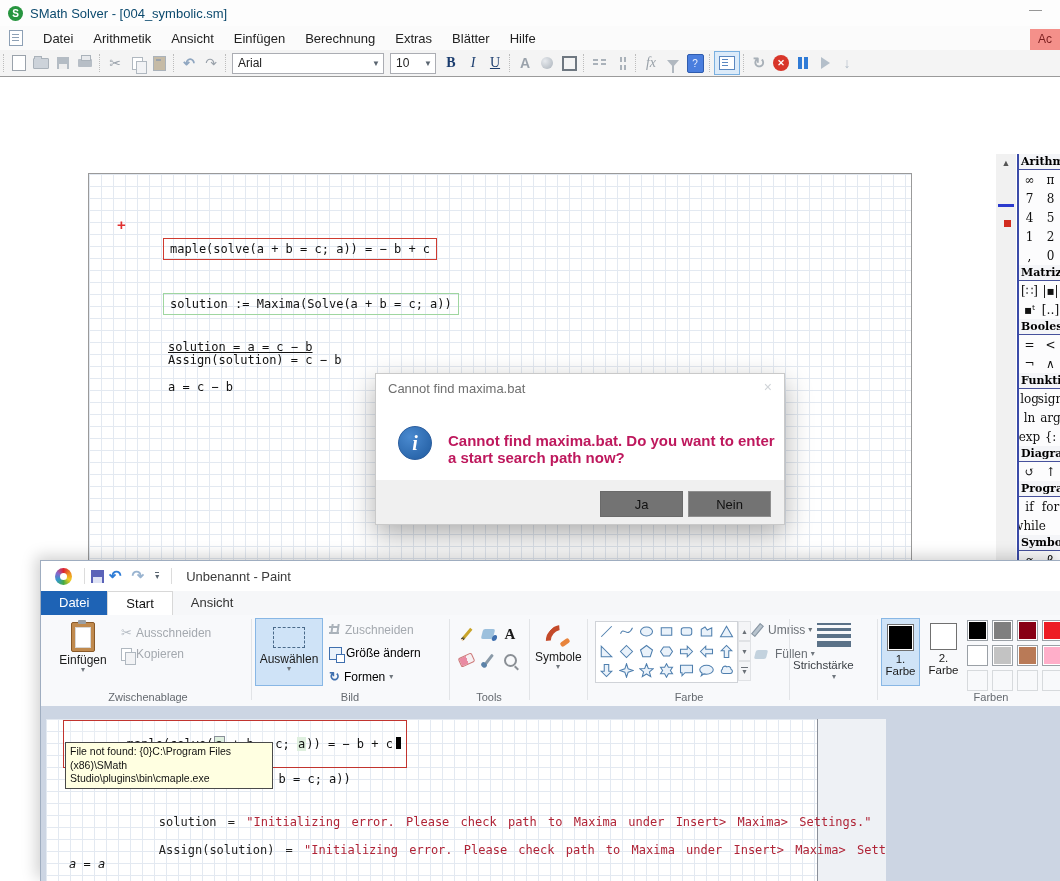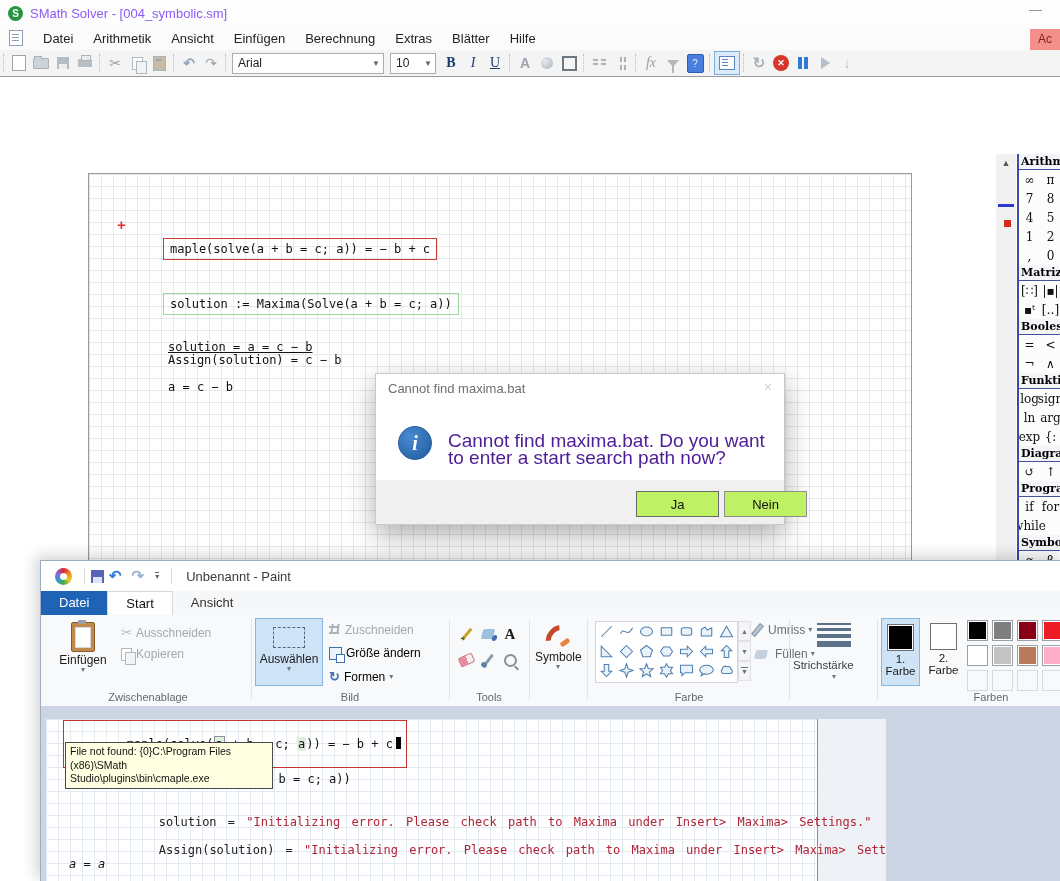--- a/index.html
+++ b/index.html
@@ -4,21 +4,21 @@
 <style>
   html,body{margin:0;padding:0;}
   body{width:1060px;height:881px;position:relative;overflow:hidden;background:#fff;
        font-family:"Liberation Sans",sans-serif;-webkit-font-smoothing:antialiased;}
   .abs{position:absolute;}
 
   
   .sm-titlebar{left:0;top:0;width:1060px;height:26px;background:#fdfdfd;border-bottom:1px solid #ececec;display:flex;align-items:center;}
   .sm-logo{width:15px;height:15px;border-radius:50%;background:#27953f;color:#fff;font-size:10px;font-weight:bold;
            display:flex;align-items:center;justify-content:center;margin:0 7px 0 8px;}
-  .sm-title{color:#8b5cf6;font-size:13px;}
+  .sm-title{color:#0c4a6e;font-size:13px;}
   .sm-min{position:absolute;right:18px;top:2px;color:#8a8a8a;font-size:13px;}
 
   .sm-menubar{left:0;top:26px;width:1060px;height:24px;background:#fbfbfb;display:flex;align-items:center;}
   .doc-ic{width:12px;height:14px;background:#fff;border:1px solid #8da0b5;margin:0 10px 0 9px;position:relative;}
   .doc-ic::before{content:"";position:absolute;left:2px;top:3px;width:7px;height:1px;background:#8da0b5;box-shadow:0 3px 0 #8da0b5,0 6px 0 #8da0b5;}
   .menu-item{padding:3px 10px;font-size:13px;color:#222;}
   .ad-chip{position:absolute;right:0;top:29px;width:22px;height:21px;background:#f4908a;color:#7c1f1f;
            font-size:12px;padding:3px 0 0 8px;}
 
   .sm-toolbar{left:0;top:50px;width:1060px;height:26px;background:#f4f4f4;border-bottom:1px solid #9a9a9a;display:flex;align-items:center;}
@@ -93,24 +93,24 @@
 
   
   .dlg{left:375px;top:373px;width:408px;height:150px;background:#fff;border:1px solid #c9c9c9;
        box-shadow:0 10px 26px rgba(0,0,0,.32);}
   .dlg-title{position:absolute;left:12px;top:7px;font-size:13px;color:#6f6f6f;}
   .dlg-x{position:absolute;right:12px;top:5px;font-size:14px;color:#cfd3d7;}
   .dlg-icon{position:absolute;left:22px;top:52px;width:32px;height:32px;border-radius:50%;
             background:radial-gradient(circle at 11px 10px,#4a8ad0,#1f5a9e);border:1px solid #2a5d9e;color:#fff;
             font-family:"Liberation Serif",serif;font-style:italic;font-weight:bold;font-size:20px;
             display:flex;align-items:center;justify-content:center;}
-  .dlg-msg{position:absolute;left:72px;top:58px;width:330px;font-size:19px;color:#4c1d95;line-height:17px;}
+  .dlg-msg{position:absolute;left:72px;top:58px;width:330px;font-size:15px;color:#be185d;line-height:17px;font-weight:bold;}
   .dlg-footer{position:absolute;left:0;bottom:0;width:100%;height:44px;background:#f0f0f0;}
-  .dlg-btn{position:absolute;top:11px;width:81px;height:24px;background:#bef264;border:1px solid #8e8e8e;
-           font-size:13px;color:#111;display:flex;align-items:center;justify-content:center;margin-left:36px;}
+  .dlg-btn{position:absolute;top:11px;width:81px;height:24px;background:#737373;border:1px solid #8e8e8e;
+           font-size:13px;color:#111;display:flex;align-items:center;justify-content:center;}
   .dlg-btn.yes{left:224px;border-color:#6a6a6a;}
   .dlg-btn.no{left:312px;}
 
   
   .paint{left:40px;top:560px;width:1020px;height:321px;background:#fff;border:1px solid #9fadc0;border-bottom:none;
          box-shadow:-4px -4px 14px rgba(0,0,0,.18);}
   .qat{position:absolute;left:0;top:0;width:100%;height:30px;background:#fff;display:flex;align-items:center;}
   .p-logo{width:17px;height:17px;border-radius:50%;margin:0 6px 0 14px;
           background:conic-gradient(#d23,#e82,#ec2,#4a4,#39c,#86c,#d23);position:relative;}
   .p-logo::before{content:"";position:absolute;left:5px;top:5px;width:7px;height:7px;border-radius:50%;background:#fff;}

